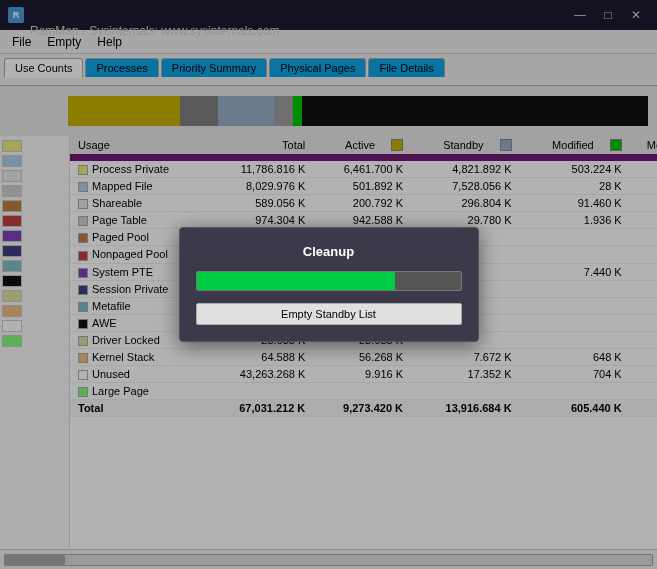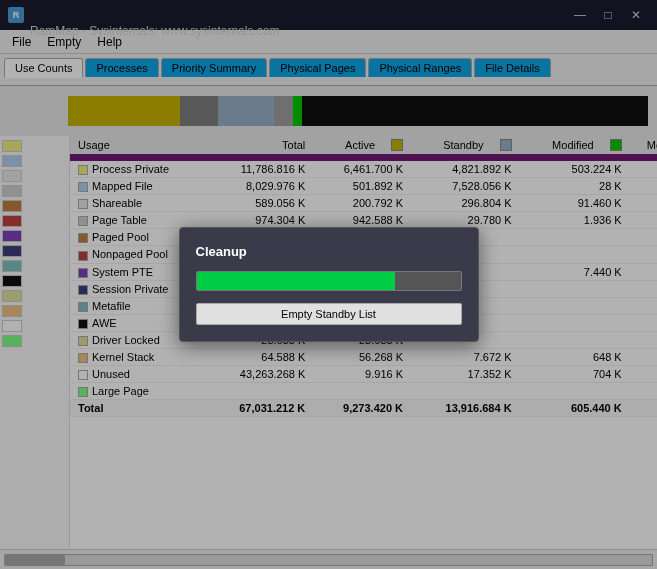--- a/index.html
+++ b/index.html
@@ -192,21 +192,21 @@
       z-index: 100;
     }
     .dialog {
       background: #3a3a4a;
       border: 1px solid #555;
       border-radius: 4px;
       width: 300px;
       padding: 16px;
       display: flex;
       flex-direction: column;
-      align-items: flex-start;
+      align-items: center;
       gap: 12px;
       box-shadow: 0 4px 20px rgba(0,0,0,0.5);
     }
     .dialog-title {
       color: white;
       font-size: 13px;
       font-weight: bold;
     }
     .progress-bar-container {
       width: 100%;
@@ -251,21 +251,20 @@
   <span class="menu-item">File</span>
   <span class="menu-item">Empty</span>
   <span class="menu-item">Help</span>
 </div>
 
 <div class="tabbar">
   <div class="tab active">Use Counts</div>
   <div class="tab">Processes</div>
   <div class="tab">Priority Summary</div>
   <div class="tab">Physical Pages</div>
-  <div class="tab">Physical Ranges</div>
   <div class="tab">File Details</div>
 </div>
 
 <div class="colorbar">
   <div class="colorbar-inner" id="colorbar-inner">
       <div style="background: rgb(200, 180, 0); width: 120px; height: 100%;"></div>
       <div style="background: rgb(128, 128, 128); width: 40px; height: 100%;"></div>
       <div style="background: rgb(154, 176, 200); width: 60px; height: 100%;"></div>
       <div style="background: rgb(160, 160, 160); width: 20px; height: 100%;"></div>
       <div style="background: rgb(0, 204, 0); width: 10px; height: 100%;"></div>

